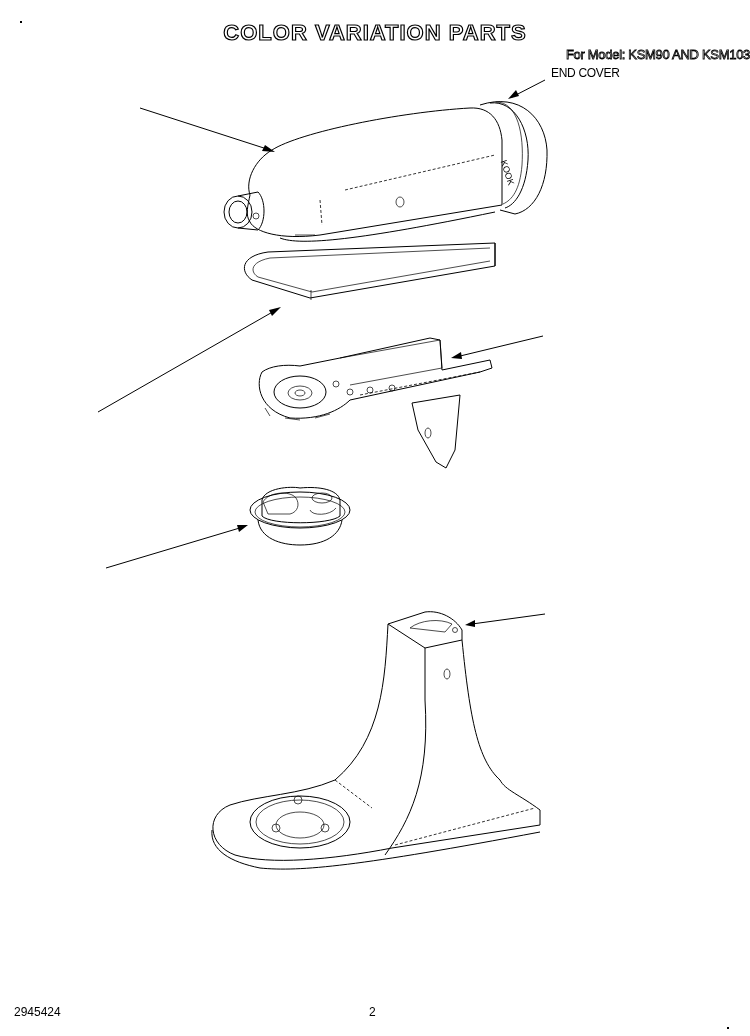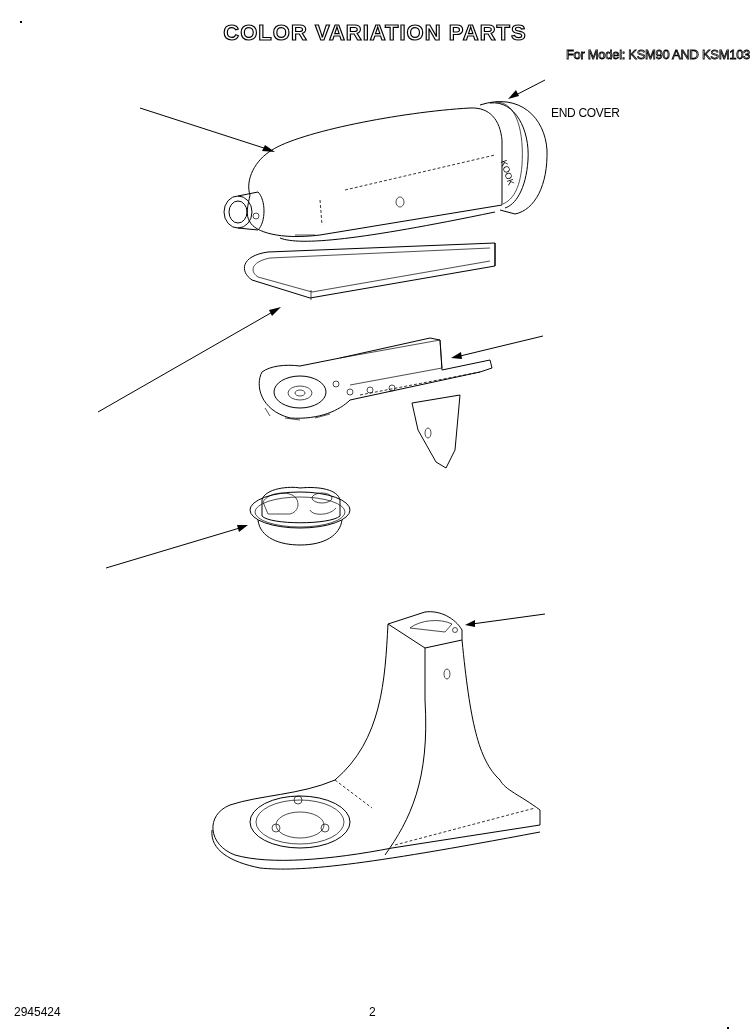--- a/index.html
+++ b/index.html
@@ -1,19 +1,19 @@
 <!DOCTYPE html>
 <html><head>
 <meta charset="utf-8">
 <style>
   html,body{margin:0;padding:0;background:#fff;}
   body{width:750px;height:1036px;position:relative;overflow:hidden;font-family:"Liberation Sans",sans-serif;color:#000;}
   .title{position:absolute;left:0;width:750px;top:20px;text-align:center;font-family:"Liberation Sans",sans-serif;font-weight:bold;font-size:22px;letter-spacing:1px;color:#fff;-webkit-text-stroke:1.2px #000;}
   .subtitle{position:absolute;left:0;width:750px;top:47px;text-align:right;font-size:13px;color:#fff;-webkit-text-stroke:0.8px #000;letter-spacing:-0.3px;}
-  .label{position:absolute;font-size:12px;letter-spacing:-0.3px;margin-top:40px;}
+  .label{position:absolute;font-size:12px;letter-spacing:-0.3px;}
   .footer-left{position:absolute;left:14px;top:1005px;font-size:12px;}
   .footer-center{position:absolute;left:369px;top:1005px;font-size:12px;}
   .mark{position:absolute;width:2px;height:2px;background:#000;}
   svg.drawing{position:absolute;left:0;top:0;}
   svg .ln{fill:none;stroke:#000;stroke-width:1;}
   svg .lt{fill:none;stroke:#000;stroke-width:0.7;}
   svg .ds{fill:none;stroke:#000;stroke-width:0.8;stroke-dasharray:3 2;}
   svg .ar{fill:#000;}
 </style>
 </head>

